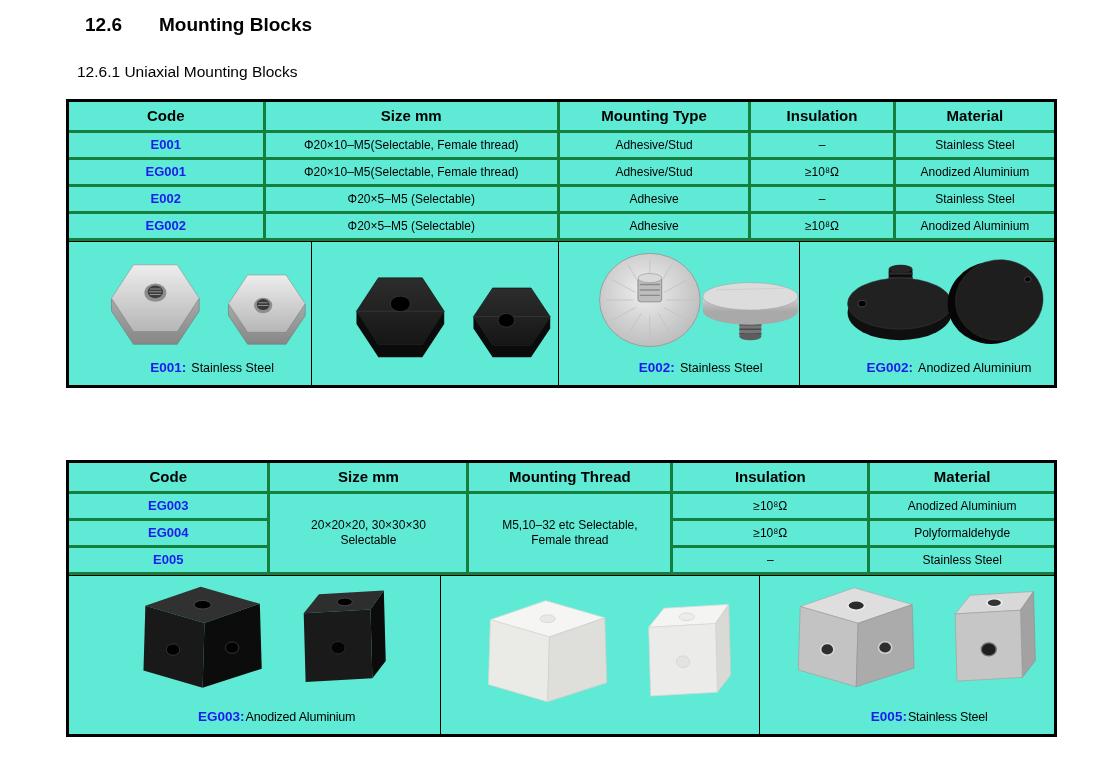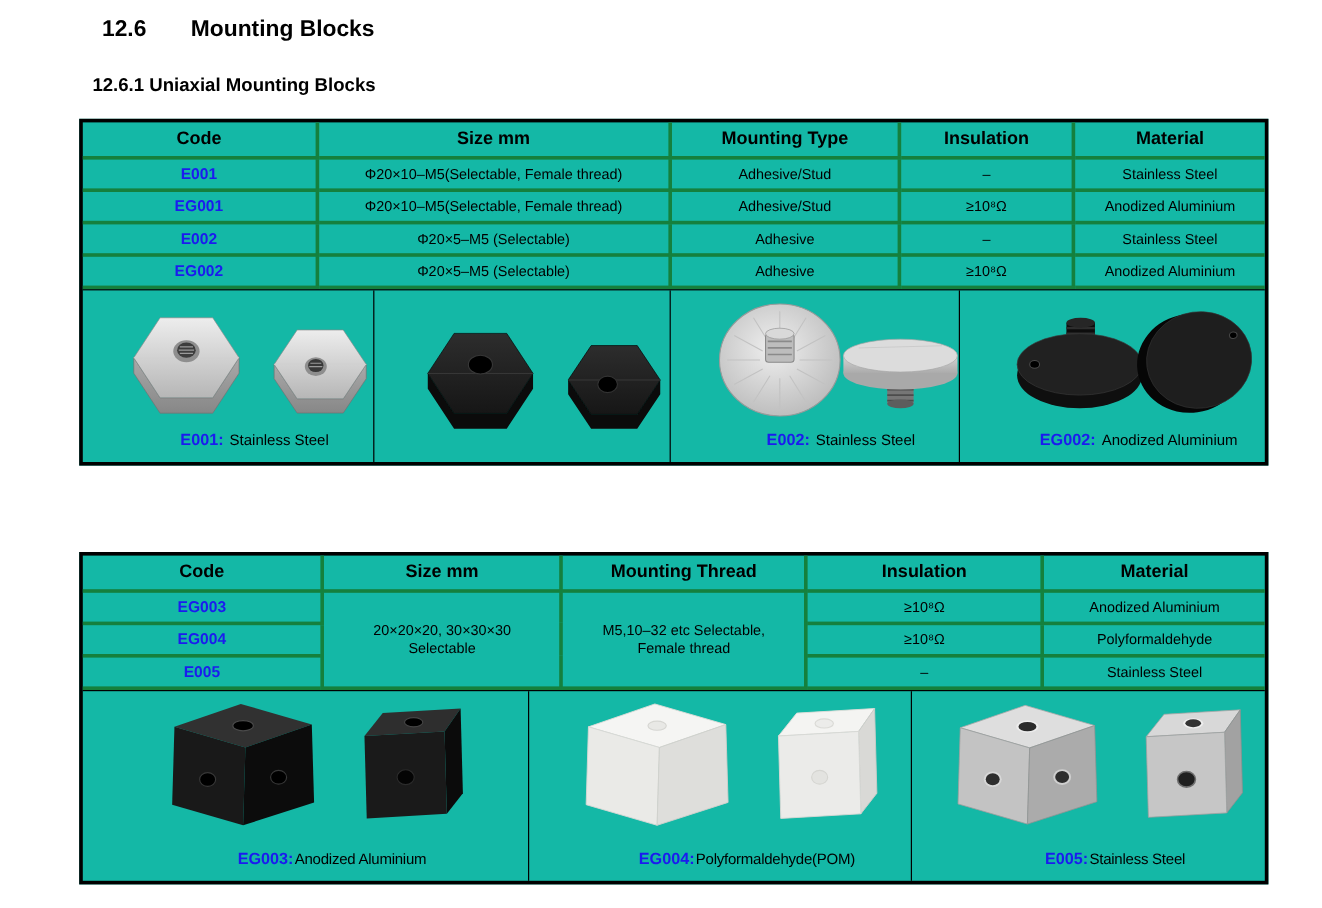--- a/index.html
+++ b/index.html
@@ -1,23 +1,23 @@
 <!DOCTYPE html>
 <html><head>
 <meta charset="utf-8">
 <style>
   html,body{margin:0;padding:0;background:#fff;}
   body{width:1102px;height:757px;overflow:hidden;font-family:"Liberation Sans",sans-serif;color:#000;}
   .page{position:relative;width:1102px;height:757px;background:#fff;border-radius:22px;}
   .h1{position:absolute;left:85px;top:14px;font-size:19px;font-weight:bold;}
   .h1 .num{margin-right:37px;}
-  .h2{position:absolute;left:77px;font-size:15.5px;font-weight:bold;}
+  .h2{position:absolute;left:77px;font-size:15.5px;font-weight:normal;}
   .h2.first{top:63px;}
   .h2.second{top:424px;}
-  .frame{position:absolute;left:66px;width:991px;border:3px solid #000;box-sizing:border-box;display:flex;flex-direction:column;background:#14b8a6;}
+  .frame{position:absolute;left:66px;width:991px;border:3px solid #000;box-sizing:border-box;display:flex;flex-direction:column;background:#5eead4;}
   .frame.t1{top:99px;height:289px;}
   .frame.t2{top:460px;height:277px;}
   table.spec{border-collapse:collapse;width:100%;table-layout:fixed;}
   table.spec th,table.spec td{border:3px solid #15803d;text-align:center;vertical-align:middle;padding:0 2px;overflow:hidden;}
   table.spec tr>*:first-child{border-left:none;}
   table.spec tr>*:last-child{border-right:none;}
   table.spec thead th{border-top:none;font-size:15px;font-weight:bold;}
   table.spec thead tr{height:29px;}
   table.spec tbody tr{height:27px;}
   td.code{color:#1b1bef;font-weight:bold;font-size:13px;}
@@ -299,23 +299,20 @@
             </g>
             <g>
               <polygon points="178,36 194,16 262,12 248,32" fill="#f4f4f2" stroke="#dddDD9" stroke-width="0.8"></polygon>
               <polygon points="248,32 262,12 264,86 250,104" fill="#d9d9d6" stroke="#ccccc8" stroke-width="0.8"></polygon>
               <polygon points="178,36 248,32 250,104 180,108" fill="#ebebe9" stroke="#d8d8d4" stroke-width="0.8"></polygon>
               <ellipse cx="218" cy="25" rx="8" ry="4" fill="#ececea" stroke="#dadad6" stroke-width="1"></ellipse>
               <ellipse cx="214" cy="72" rx="7" ry="6" fill="#e3e3e0" stroke="#d5d5d1" stroke-width="1"></ellipse>
             </g>
           </svg>
         </div>
-        <div class="caption">
-          <span class="cap-code">EG004:</span><span class="cap-mat">Polyformaldehyde(POM)</span>
-        </div>
       </div>
 
       <div class="img-cell" style="flex:0 0 29.9%;">
         <div class="img-area">
           <svg width="280" height="124" viewBox="0 0 300 130">
             <g>
               <polygon points="70,8 132,26 74,46 12,28" fill="#dedede" stroke="#a8a8a8" stroke-width="0.7"></polygon>
               <polygon points="12,28 74,46 72,114 10,96" fill="#c3c3c3" stroke="#9e9e9e" stroke-width="0.7"></polygon>
               <polygon points="74,46 132,26 134,94 72,114" fill="#ababab" stroke="#949494" stroke-width="0.7"></polygon>
               <ellipse cx="72" cy="27" rx="10" ry="5.5" fill="#ececec"></ellipse>

